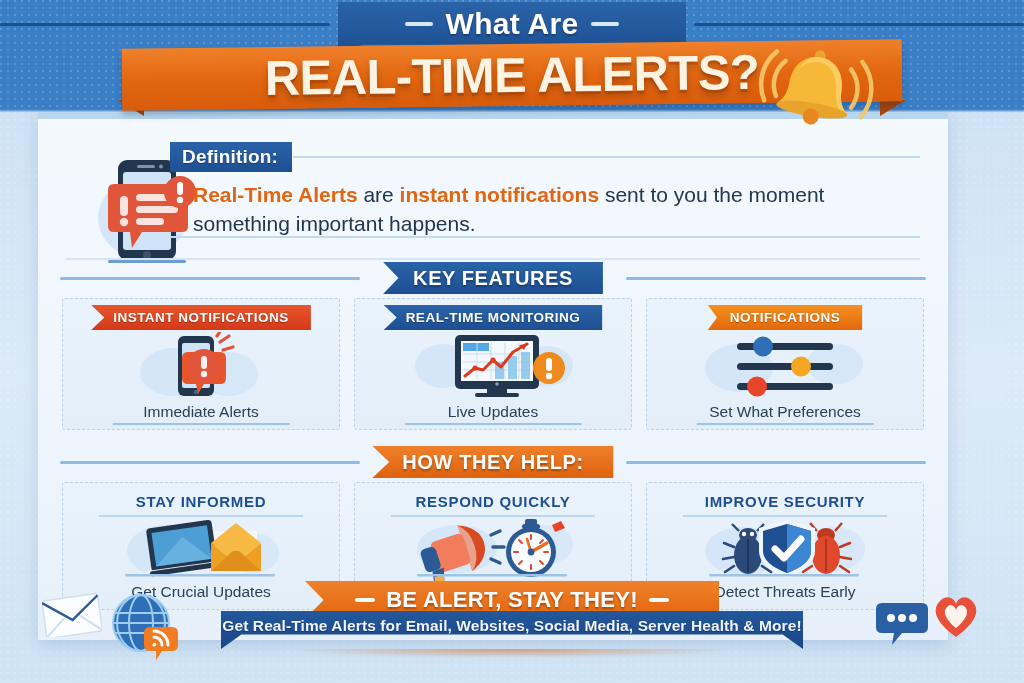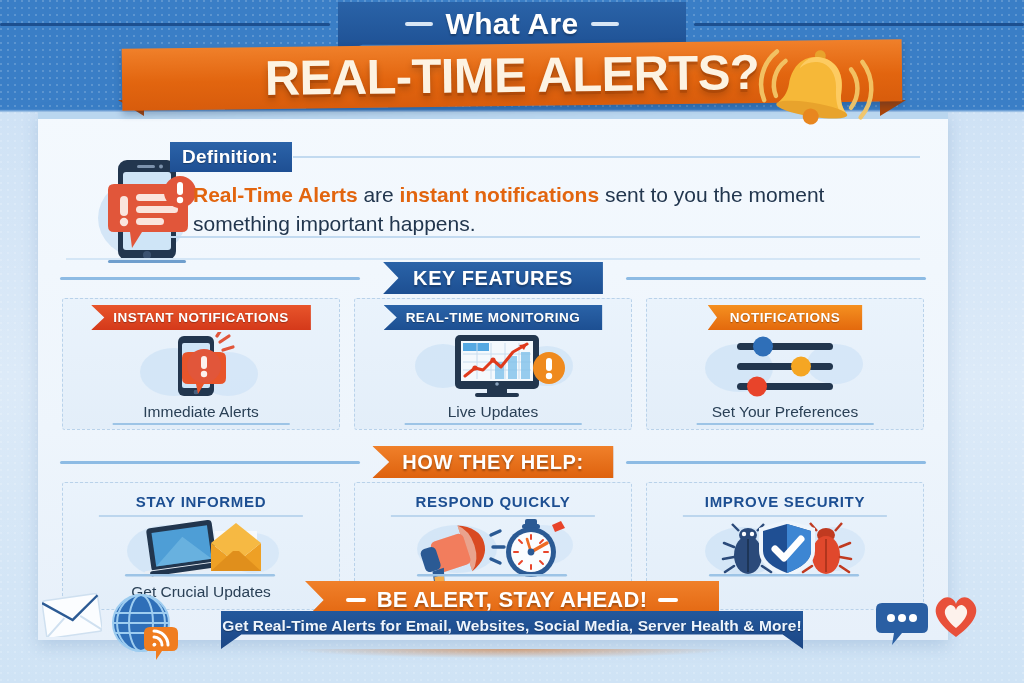--- a/index.html
+++ b/index.html
@@ -453,21 +453,21 @@
             <ellipse cx="140" cy="32" rx="28" ry="20" fill="#cfe3f6" opacity=".7"></ellipse>
             <rect x="42" y="11" width="96" height="7" rx="3.5" fill="#22364e"></rect>
             <rect x="42" y="31" width="96" height="7" rx="3.5" fill="#22364e"></rect>
             <rect x="42" y="51" width="96" height="7" rx="3.5" fill="#22364e"></rect>
             <circle cx="68" cy="14.5" r="10" fill="#2f6fb8"></circle>
             <circle cx="106" cy="34.5" r="10" fill="#f5a623"></circle>
             <circle cx="62" cy="54.5" r="10" fill="#e8442a"></circle>
           </svg>
         </div>
         <div class="art-ground"></div>
-        <div class="kf-caption">Set Your Preferences</div>
+        <div class="kf-caption">Set What Preferences</div>
       </div>
     </div>
 
     <div class="sec-head" style="top:334px;">
       <div class="sec-rule l"></div>
       <div class="sec-rule r"></div>
       <div class="sec-ribbon orange">
         <span>HOW THEY HELP:</span>
       </div>
     </div>
@@ -592,20 +592,21 @@
             </g>
             <g>
               <path d="M92 1 L120 9 L120 32 Q120 48 92 59 Q64 48 64 32 L64 9 Z" fill="#eef5fc"></path>
               <path d="M92 5 L116 12 L116 32 Q116 45 92 54 Q68 45 68 32 L68 12 Z" fill="#1f4f93"></path>
               <path d="M92 5 L116 12 L116 32 Q116 45 92 54 Z" fill="#3d86d3"></path>
               <path d="M80 30 L89 39 L106 20" fill="none" stroke="#fff" stroke-width="7" stroke-linecap="round" stroke-linejoin="round"></path>
             </g>
             <rect x="14" y="55" width="150" height="2.5" rx="1.2" fill="#9dc4e6"></rect>
           </svg>
         </div>
+        <div class="help-caption">Detect Threats Early</div>
       </div>
     </div>
   </div>
 
   <div class="footer-zone">
 
     <div class="deco deco-env">
       <svg viewBox="0 0 60 44" width="60" height="44">
         <g transform="rotate(-8 30 22)">
           <rect x="2" y="4" width="56" height="38" rx="3" fill="#fbfdff" stroke="#cfe0f0" stroke-width="1.5"></rect>
@@ -630,21 +631,21 @@
           <circle cx="46.5" cy="55.5" r="1.8" fill="#fff" stroke="none"></circle>
           <path d="M46 48 a8 8 0 0 1 8 8"></path>
           <path d="M46 42 a14 14 0 0 1 14 14"></path>
         </g>
       </svg>
     </div>
 
     <div class="cta-ribbon">
       <div class="cta-text">
         <span class="cta-dash"></span>
-        <span>BE ALERT, STAY AHEAD!</span>
+        <span>BE ALERT, STAY THEY!</span>
         <span class="cta-dash"></span>
       </div>
     </div>
 
     <div class="sub-ribbon">
       <span class="sub-text">Get Real-Time Alerts for Email, Websites, Social Media, Server Health &amp; More!</span>
     </div>
     <div class="sub-shadow"></div>
 
     <div class="deco deco-chat">

